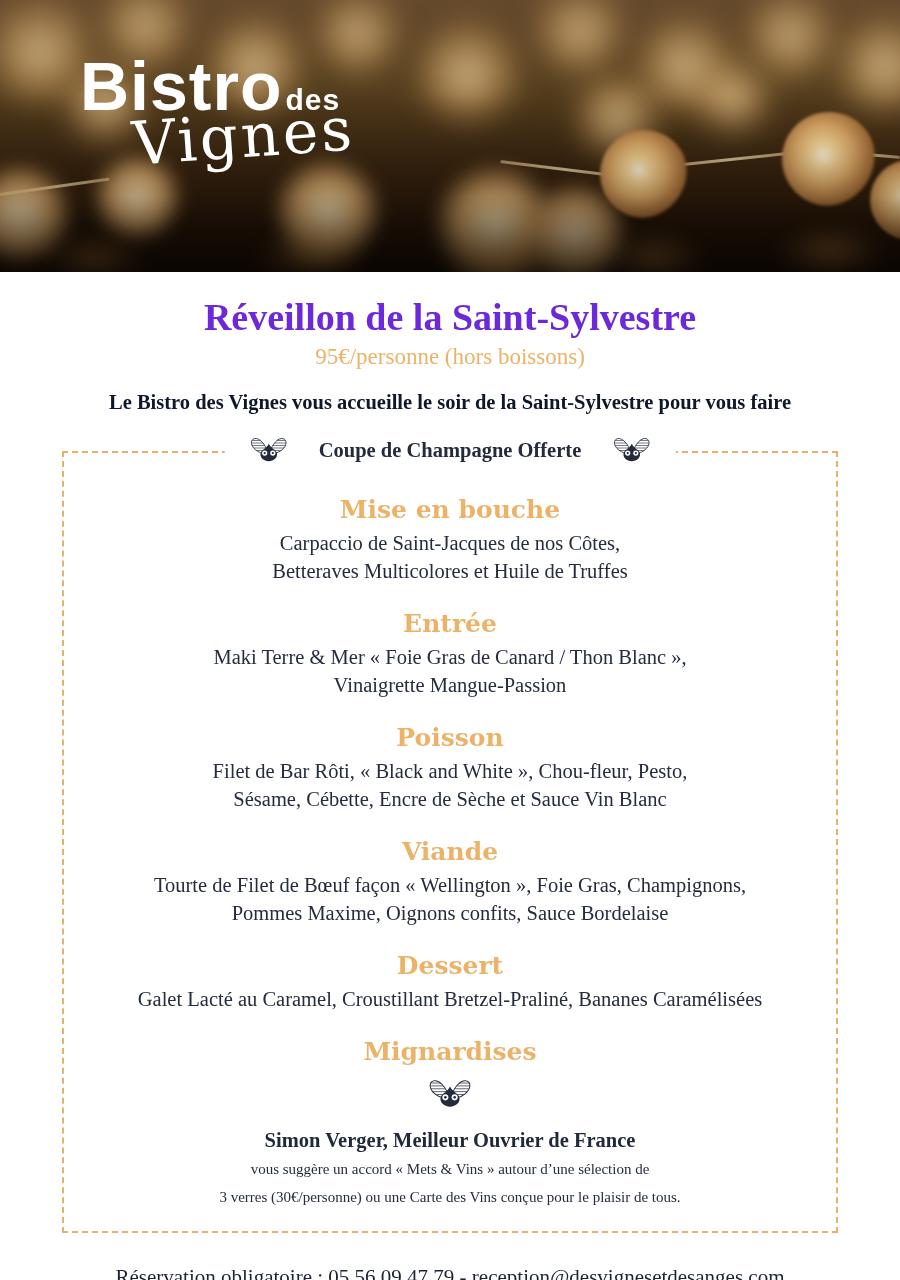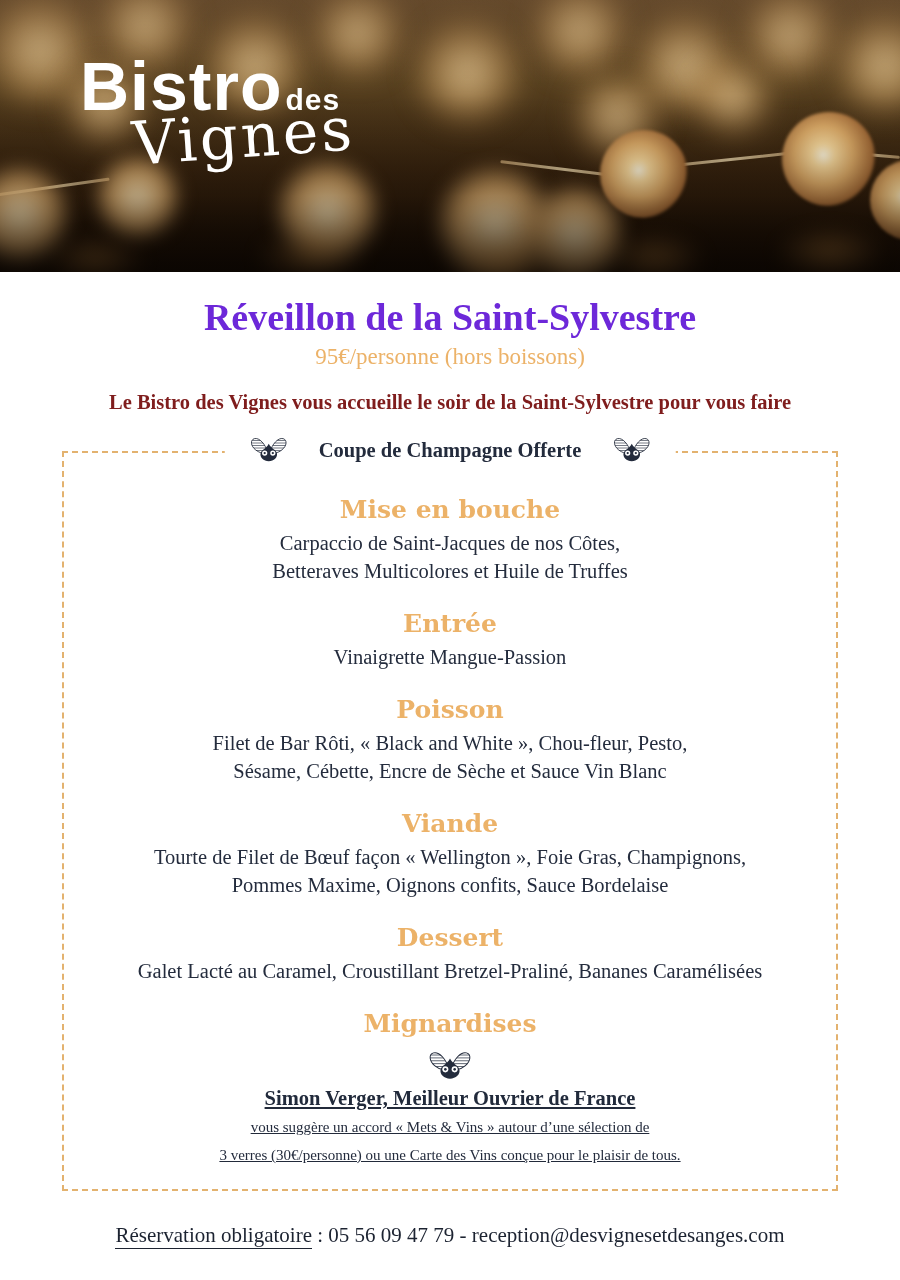--- a/index.html
+++ b/index.html
@@ -23,39 +23,39 @@
   .logo{position:absolute;left:80px;top:52px;color:#ffffff;line-height:1;}
   .logo-top{font-family:"Liberation Sans", sans-serif;font-weight:bold;font-size:68px;letter-spacing:1px;}
   .logo-des{font-family:"Liberation Sans", sans-serif;font-weight:bold;font-size:30px;letter-spacing:1px;margin-left:3px;}
   .logo-bottom{font-family:"DejaVu Serif", serif;font-size:60px;letter-spacing:3px;margin-top:-14px;margin-left:52px;transform:rotate(-4deg);}
   
   .title{
     font-family:Liberation Serif, serif;font-weight:bold;color:#6d28d9;
     font-size:38px;line-height:46px;text-align:center;margin:22px 8px 2px;
   }
   .subtitle{color:#ecb268;font-size:23px;line-height:30px;text-align:center;margin-bottom:0;}
-  .intro{margin-top:16px;text-align:center;font-weight:bold;color:#7f1d1d;font-size:20.5px;line-height:29px;}
+  .intro{margin-top:16px;text-align:center;font-weight:bold;color:#0f172a;font-size:20.5px;line-height:29px;}
   .intro div{white-space:nowrap;}
   
   .menu-box{
     position:relative;width:776px;margin:34px auto 0;box-sizing:border-box;
     border:2px dashed #e3b26f;padding:18px 10px 20px;text-align:center;
   }
   .legend{
     position:absolute;top:-17px;left:50%;transform:translateX(-50%);
     background:#ffffff;display:flex;align-items:center;gap:30px;padding:0 24px;white-space:nowrap;
   }
   .legend-text{font-weight:bold;color:#232b3c;font-size:20.5px;}
   .bee{width:40px;height:29px;display:block;}
   .bee-lg{width:46px;height:33px;margin:10px auto 0;}
   .m-section{margin-top:23px;}
   .m-section:first-of-type{margin-top:6px;}
   .m-title{font-family:"DejaVu Serif", serif;font-weight:bold;color:#ecb268;font-size:25px;line-height:32px;margin-bottom:3px;}
   .m-line{color:#242c3d;font-size:20.5px;line-height:28px;white-space:nowrap;}
-  .sommelier{text-decoration:underline;}
+  .sommelier{margin-top:14px;}
   .somm-name{font-weight:bold;color:#212a3b;font-size:20.5px;line-height:30px;}
   .somm-line{color:#242c3d;font-size:15px;line-height:28px;white-space:nowrap;}
   
   .footer{margin-top:30px;text-align:center;font-size:21px;line-height:28px;color:#1c2331;white-space:nowrap;}
   .footer .u{border-bottom:1.5px solid #1c2331;padding-bottom:1px;}
   .defs-holder{position:absolute;width:0;height:0;overflow:hidden;}
 </style>
 </head>
 <body>
 
@@ -162,20 +162,21 @@
       </div>
 
       <div class="m-section">
         <div class="m-title">Mise en bouche</div>
         <div class="m-line">Carpaccio de Saint-Jacques de nos Côtes,</div>
         <div class="m-line">Betteraves Multicolores et Huile de Truffes</div>
       </div>
 
       <div class="m-section">
         <div class="m-title">Entrée</div>
+        <div class="m-line">Maki Terre &amp; Mer « Foie Gras de Canard / Thon Blanc »,</div>
         <div class="m-line">Vinaigrette Mangue-Passion</div>
       </div>
 
       <div class="m-section">
         <div class="m-title">Poisson</div>
         <div class="m-line">Filet de Bar Rôti, « Black and White », Chou-fleur, Pesto,</div>
         <div class="m-line">Sésame, Cébette, Encre de Sèche et Sauce Vin Blanc</div>
       </div>
 
       <div class="m-section">

